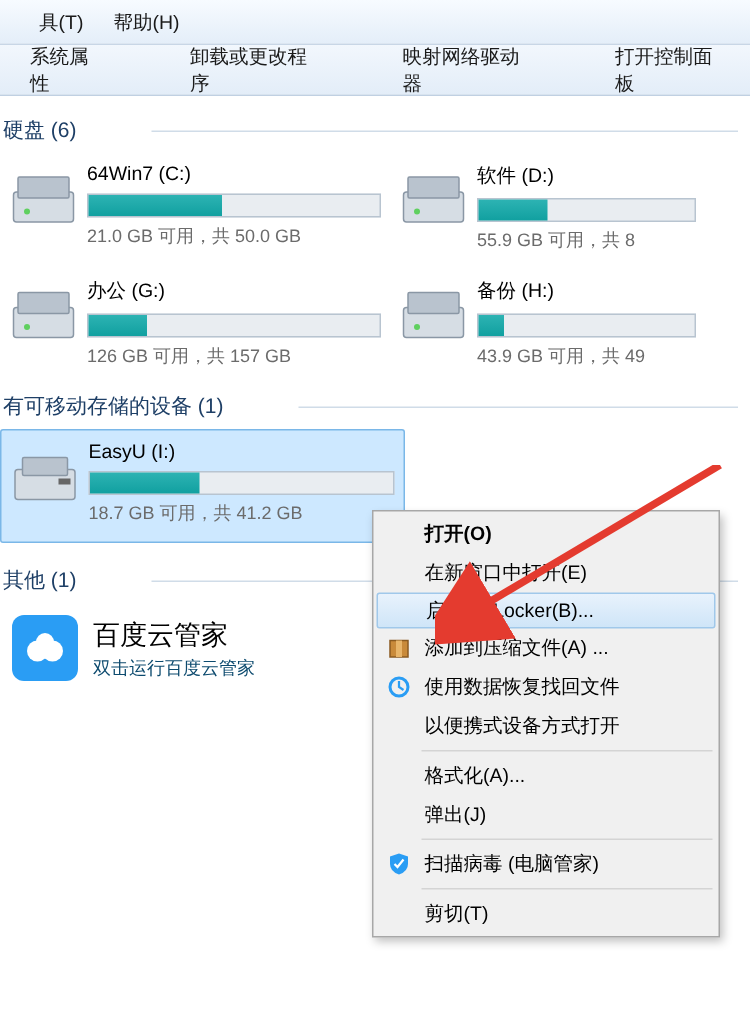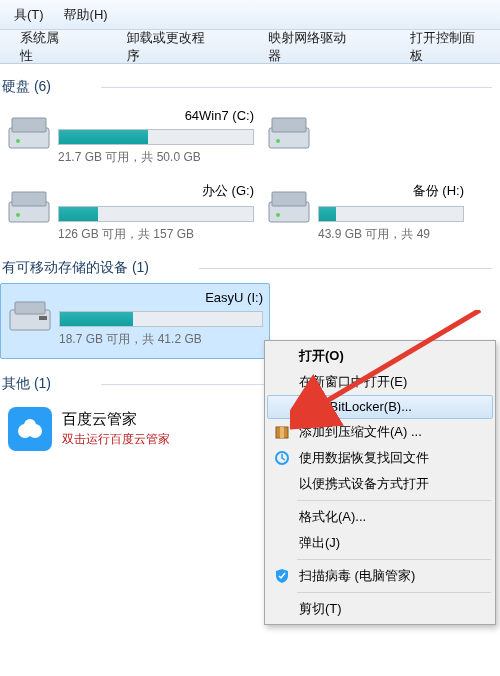--- a/index.html
+++ b/index.html
@@ -1,50 +1,50 @@
 <!DOCTYPE html>
 <html><head>
 <meta charset="utf-8">
 <style>
   * { margin: 0; padding: 0; box-sizing: border-box; font-family: "Microsoft YaHei", "Segoe UI", Tahoma, sans-serif; }
   body { width: 500px; height: 676px; background: #fff; overflow: hidden; position: relative; font-size: 12px; }
 
   
-  .menubar { background: linear-gradient(#f7fbff, #e4eef9); height: 30px; display: flex; align-items: center; padding: 0 4px; border-bottom: 1px solid #c8d6e6; }
+  .menubar { background: linear-gradient(#f7fbff, #e4eef9); height: 30px; display: flex; align-items: center; padding: 0 16px; border-bottom: 1px solid #c8d6e6; }
   .menubar-item { padding: 4px 10px; color: #1a1a1a; font-size: 13px; cursor: default; }
 
   
   .toolbar { background: linear-gradient(#f2f7fd, #e3edf8); height: 34px; display: flex; align-items: center; padding: 0 6px; border-bottom: 1px solid #c0d0e2; gap: 32px; }
   .toolbar-item { padding: 4px 14px; color: #1a1a1a; font-size: 13px; cursor: default; }
 
   
   .content { padding: 8px 0 0 0; background: #fff; }
   .section-header { color: #1e3f66; font-size: 14px; padding: 6px 8px 6px 2px; display: flex; align-items: center; gap: 40px; }
   .section-header .line { flex: 1; height: 1px; background: #d0dce8; margin-left: 10px; }
 
   .drives { display: flex; flex-wrap: wrap; }
   .drive { width: 260px; padding: 6px 6px 10px 6px; display: flex; }
   .drive.col2 { width: 210px; }
   .drive-icon { width: 46px; height: 46px; margin-right: 6px; flex-shrink: 0; }
   .drive-info { flex: 1; min-width: 0; }
-  .drive-name { color: #000; font-size: 13px; margin-bottom: 6px; white-space: nowrap; text-align: right; }
+  .drive-name { color: #000; font-size: 13px; margin-bottom: 6px; white-space: nowrap; }
   .usage-bar { height: 16px; background: #e9edf1; border: 1px solid #b8c4d0; position: relative; margin-bottom: 4px; }
   .usage-fill { height: 100%; background: linear-gradient(#2db3b3, #11a0a0); }
   .drive-sub { color: #6b6b6b; font-size: 12px; white-space: nowrap; }
 
   .drive.selected { background: #cde8ff; border: 1px solid #7ab7e8; border-radius: 2px; }
 
   .other-section { margin-top: 10px; }
   .app-item { display: flex; align-items: center; padding: 8px; }
   .app-icon { width: 44px; height: 44px; background: #2a9df4; border-radius: 8px; margin-right: 10px; display: flex; align-items: center; justify-content: center; }
-  .app-name { font-size: 15px; color: #000; }
-  .app-sub { font-size: 12px; color: #b91c1c; margin-top: 2px; }
-
-  
-  .context-menu { position: absolute; left: 264px; top: 340px; width: 232px; background: #f0f0f0; border: 1px solid #a7a7a7; box-shadow: 2px 3px 6px rgba(0,0,0,0.25); padding: 2px; }
+  .app-name { font-size: 18px; color: #000; }
+  .app-sub { font-size: 12px; color: #0c4a6e; margin-top: 2px; }
+
+  
+  .context-menu { position: absolute; left: 248px; top: 340px; width: 232px; background: #f0f0f0; border: 1px solid #a7a7a7; box-shadow: 2px 3px 6px rgba(0,0,0,0.25); padding: 2px; }
   .ctx-item { display: flex; align-items: center; height: 26px; padding: 0 18px 0 32px; font-size: 13px; color: #000; position: relative; cursor: default; }
   .ctx-item.highlighted { background: linear-gradient(#e8f2fc, #cfe5f8); border: 1px solid #a0c8ea; border-radius: 2px; height: 24px; }
   .ctx-sep { height: 1px; background: #d4d4d4; margin: 3px 2px 3px 30px; }
   .ctx-icon { position: absolute; left: 6px; width: 18px; height: 18px; display: flex; align-items: center; justify-content: center; }
   .ctx-item.bold { font-weight: bold; }
 
   
   .arrow-annotation { position: absolute; left: 290px; top: 310px; pointer-events: none; }
 
   
@@ -81,31 +81,38 @@
             <rect x="3" y="20" width="40" height="20" rx="2" fill="#d6dde4" stroke="#8a97a5"></rect>
             <rect x="6" y="10" width="34" height="14" rx="1" fill="#b9c3ce" stroke="#8a97a5"></rect>
             <circle cx="12" cy="33" r="2" fill="#5fd05f"></circle>
           </svg>
       </div>
       <div class="drive-info">
         <div class="drive-name">64Win7  (C:)</div>
         <div class="usage-bar">
             <div class="usage-fill" style="width:46%"></div>
           </div>
-        <div class="drive-sub">21.7 GB 可用，共 50.0 GB</div>
+        <div class="drive-sub">21.0 GB 可用，共 50.0 GB</div>
       </div>
     </div>
 
     <div class="drive col2">
       <div class="drive-icon">
         <svg class="hdd-svg" viewBox="0 0 46 46">
             <rect x="3" y="20" width="40" height="20" rx="2" fill="#d6dde4" stroke="#8a97a5"></rect>
             <rect x="6" y="10" width="34" height="14" rx="1" fill="#b9c3ce" stroke="#8a97a5"></rect>
             <circle cx="12" cy="33" r="2" fill="#5fd05f"></circle>
           </svg>
+      </div>
+      <div class="drive-info">
+        <div class="drive-name">软件 (D:)</div>
+        <div class="usage-bar">
+            <div class="usage-fill" style="width:32%"></div>
+          </div>
+        <div class="drive-sub">55.9 GB 可用，共 8</div>
       </div>
     </div>
 
     <div class="drive">
       <div class="drive-icon">
         <svg class="hdd-svg" viewBox="0 0 46 46">
             <rect x="3" y="20" width="40" height="20" rx="2" fill="#d6dde4" stroke="#8a97a5"></rect>
             <rect x="6" y="10" width="34" height="14" rx="1" fill="#b9c3ce" stroke="#8a97a5"></rect>
             <circle cx="12" cy="33" r="2" fill="#5fd05f"></circle>
           </svg>

